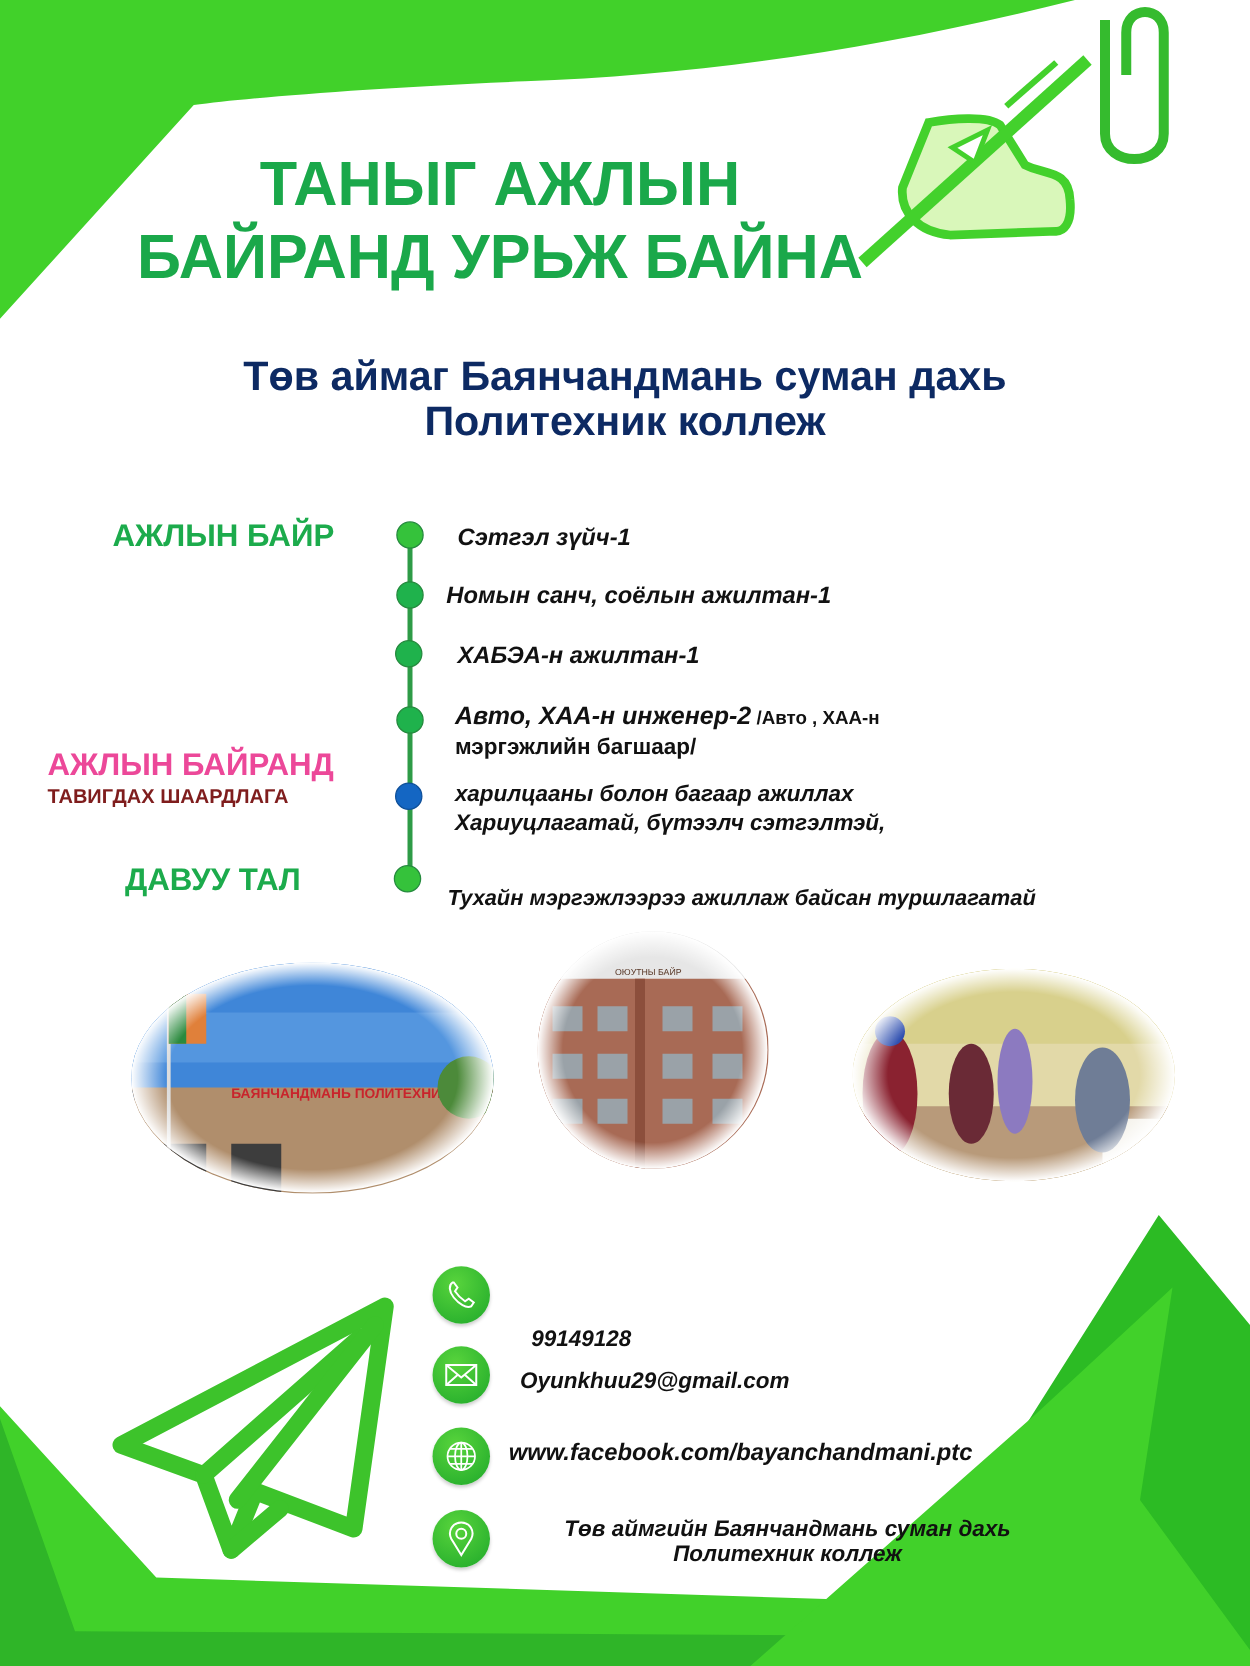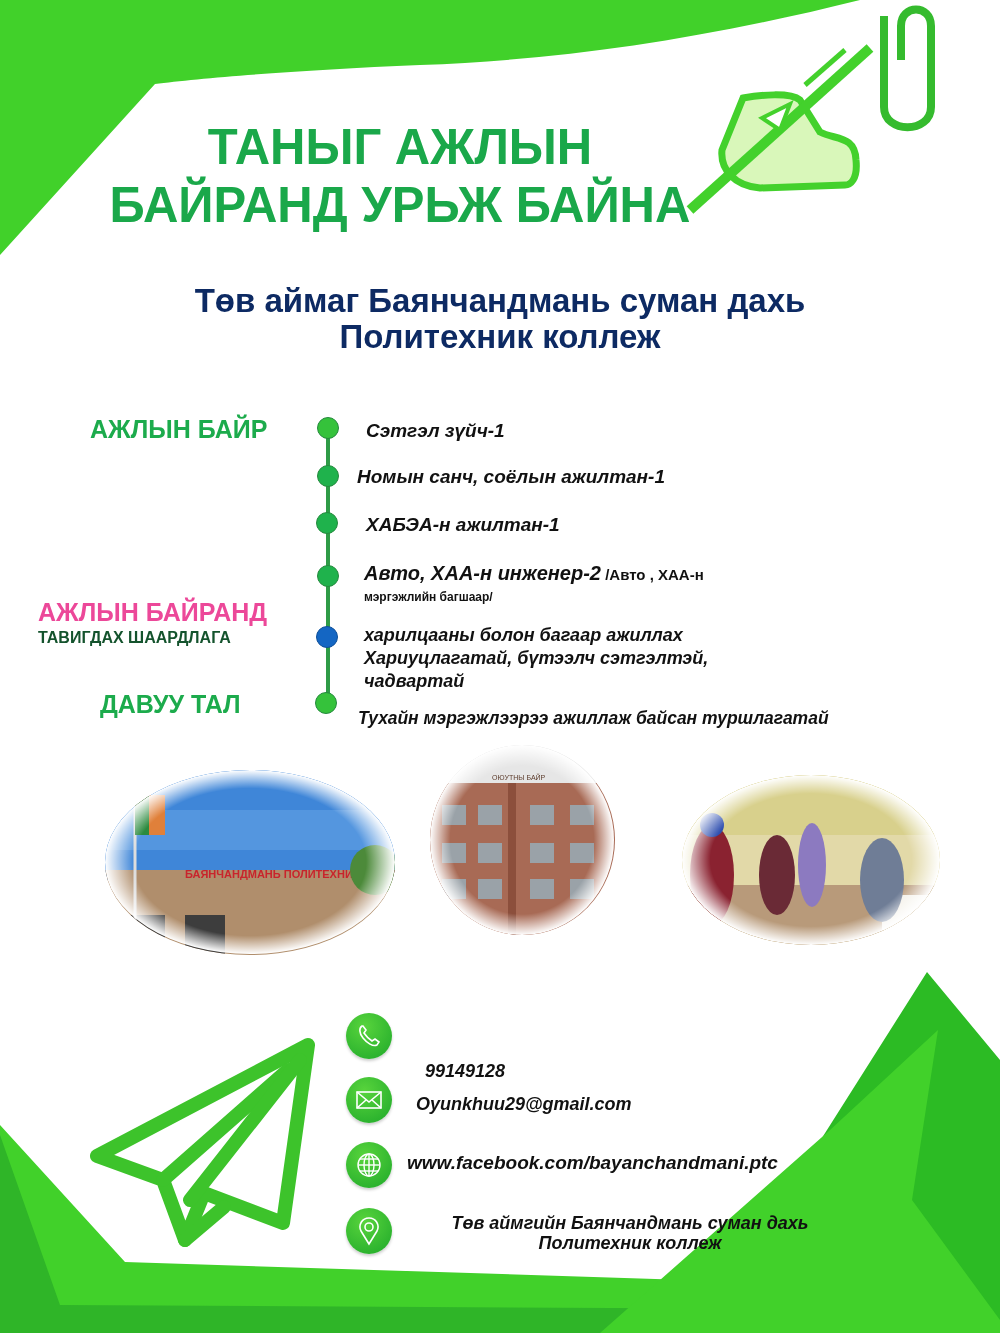--- a/index.html
+++ b/index.html
@@ -3,21 +3,21 @@
 <meta charset="utf-8">
 <style>
   html, body { margin:0; padding:0; }
   body { width:1000px; height:1333px; position:relative; overflow:hidden; background:#ffffff; font-family:"Liberation Sans", sans-serif; }
   .bg-svg { position:absolute; left:0; top:0; }
   .headline { position:absolute; left:100px; top:118px; width:600px; text-align:center; color:#1aa84a; font-weight:bold; font-size:50px; line-height:58px; letter-spacing:0px; transform:scaleX(0.98); }
   .subtitle { position:absolute; left:60px; top:283px; width:880px; text-align:center; color:#0d2a63; font-weight:bold; font-size:33px; line-height:36px; }
   .section-label { position:absolute; font-weight:bold; text-align:left; }
   .lbl-green { color:#1cab4c; font-size:25px; }
   .lbl-blue1 { color:#ec4899; font-size:25px; }
-  .lbl-blue2 { color:#14532d; font-size:16px; }
+  .lbl-blue2 { color:#7f1d1d; font-size:16px; }
   .timeline-line { position:absolute; left:326px; top:428px; width:4px; height:276px; background:#2e9b46; }
   .dot { position:absolute; width:22px; height:22px; border-radius:50%; background:#1fb24c; border:1.5px solid #258a3e; box-sizing:border-box; }
   .dot.blue { background:#1466c3; border-color:#0e4f99; }
   .dot.bright { background:#35c23b; }
   .item { position:absolute; font-weight:bold; font-style:italic; color:#111; font-size:19px; line-height:22px; }
   .item .note { font-style:normal; font-size:15px; }
   .photo { position:absolute; border-radius:50%; overflow:hidden; }
   .contact-icon { position:absolute; width:46px; height:46px; border-radius:50%; background:radial-gradient(circle at 40% 30%, #58d43c, #1ea82a); box-shadow:0 2px 3px rgba(0,0,0,0.2); display:flex; align-items:center; justify-content:center; }
   .contact-text { position:absolute; font-weight:bold; font-style:italic; color:#111; font-size:19px; }
 </style>
@@ -73,25 +73,24 @@
 <div class="dot" style="left:317px; top:565px;"></div>
 <div class="dot blue" style="left:316px; top:626px;"></div>
 <div class="dot bright" style="left:315px; top:692px;"></div>
 
 <div class="item" style="left:366px; top:420px;">Сэтгэл зүйч-1</div>
 <div class="item" style="left:357px; top:466px;">Номын санч, соёлын ажилтан-1</div>
 <div class="item" style="left:366px; top:514px;">ХАБЭА-н ажилтан-1</div>
 <div class="item" style="left:364px; top:562px; font-size:20px;">
   <span>Авто, ХАА-н инженер-2</span><span class="note"> /Авто , ХАА-н</span>
 </div>
-<div class="item" style="left:364px; top:586px; font-style:normal; font-size:12px;text-align:center;">мэргэжлийн багшаар/</div>
+<div class="item" style="left:364px; top:586px; font-style:normal; font-size:18px;text-align:center;">мэргэжлийн багшаар/</div>
 <div class="item" style="left:364px; top:624px; font-size:18px; line-height:23px;">
   <div>харилцааны болон багаар ажиллах</div>
   <div>Хариуцлагатай, бүтээлч сэтгэлтэй,</div>
-  <div>чадвартай</div>
 </div>
 <div class="item" style="left:358px; top:707px; font-size:17.5px;">Тухайн мэргэжлээрээ ажиллаж байсан туршлагатай</div>
 
 <div class="photo" style="left:105px; top:770px; width:290px; height:185px;">
   <svg width="290" height="185" viewBox="0 0 290 185">
     <defs>
       <radialGradient id="fade1" cx="50%" cy="50%" r="50%">
           <stop offset="80%" stop-color="#fff" stop-opacity="0"></stop>
           <stop offset="100%" stop-color="#fff" stop-opacity="1"></stop>
         </radialGradient>

